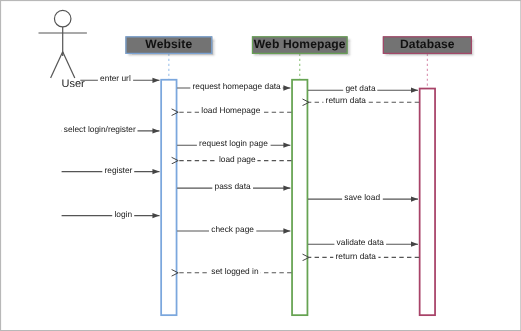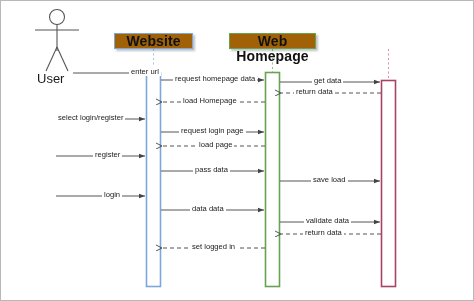--- a/index.html
+++ b/index.html
@@ -25,45 +25,45 @@
     top: 0;
     width: 474px;
     height: 301px;
   }
   
   .lifeline-header {
     position: absolute;
     box-sizing: border-box;
     border-width: 1px;
     border-style: solid;
-    background: #a16207;
+    background: #737373;
     text-align: center;
-    font-size: 14px;
+    font-size: 11px;
     font-weight: bold;
     color: #111111;
     line-height: 15px;
     height: 16px;
     box-shadow: 2px 2px 2px rgba(120,120,120,0.45);
     letter-spacing: 0.1px;
   }
   .msg-label {
     position: absolute;
     font-size: 7.6px;
     color: #1a1a1a;
     white-space: nowrap;
     background: #ffffff;
     padding: 0 2px;
     line-height: 9px;
   }
   .actor-label {
     position: absolute;
-    font-size: 13px;
+    font-size: 10px;
     color: #1a1a1a;
     white-space: nowrap;
-    text-align: left;
+    text-align: right;
   }
 </style>
 </head>
 <body>
 
 <div id="canvas">
 
   <svg id="svg-layer" viewBox="0 0 474 301">
     <defs>
       <marker id="arrow-solid-r" markerWidth="7" markerHeight="7" refX="6.4" refY="3" orient="auto" markerUnits="userSpaceOnUse">
@@ -126,22 +126,25 @@
   <div class="actor-label" style="left:36px; top:70px; width:40px;">User</div>
 
   <div class="lifeline-header" style="left:113px; top:32px; width:79px; border-color:#7ba7dd;">
     <span>Website</span>
   </div>
 
   <div class="lifeline-header" style="left:228px; top:32px; width:87px; border-color:#66a352;">
     <span>Web Homepage</span>
   </div>
 
+  <div class="lifeline-header" style="left:347px; top:32px; width:81px; border-color:#a84368;">
+    <span>Database</span>
+  </div>
 
-  <div class="msg-label" style="left:88px; top:66px;margin-left:40px;">enter url</div>
+  <div class="msg-label" style="left:88px; top:66px;">enter url</div>
 
   <div class="msg-label" style="left:172px; top:73px;">request homepage data</div>
 
   <div class="msg-label" style="left:311px; top:75px;">get data</div>
 
   <div class="msg-label" style="left:293px; top:86px;">return data</div>
 
   <div class="msg-label" style="left:180px; top:95px;">load Homepage</div>
 
   <div class="msg-label" style="left:55px; top:112px;">select login/register</div>
@@ -151,21 +154,21 @@
   <div class="msg-label" style="left:196px; top:139px;">load page</div>
 
   <div class="msg-label" style="left:92px; top:149px;">register</div>
 
   <div class="msg-label" style="left:192px; top:164px;">pass data</div>
 
   <div class="msg-label" style="left:310px; top:174px;">save load</div>
 
   <div class="msg-label" style="left:101px; top:189px;">login</div>
 
-  <div class="msg-label" style="left:189px; top:203px;">data data</div>
+  <div class="msg-label" style="left:189px; top:203px;">check page</div>
 
   <div class="msg-label" style="left:303px; top:215px;">validate data</div>
 
   <div class="msg-label" style="left:302px; top:227px;">return data</div>
 
   <div class="msg-label" style="left:189px; top:241px;text-align:center;">set logged in</div>
 
 </div>
 
 </body></html>

